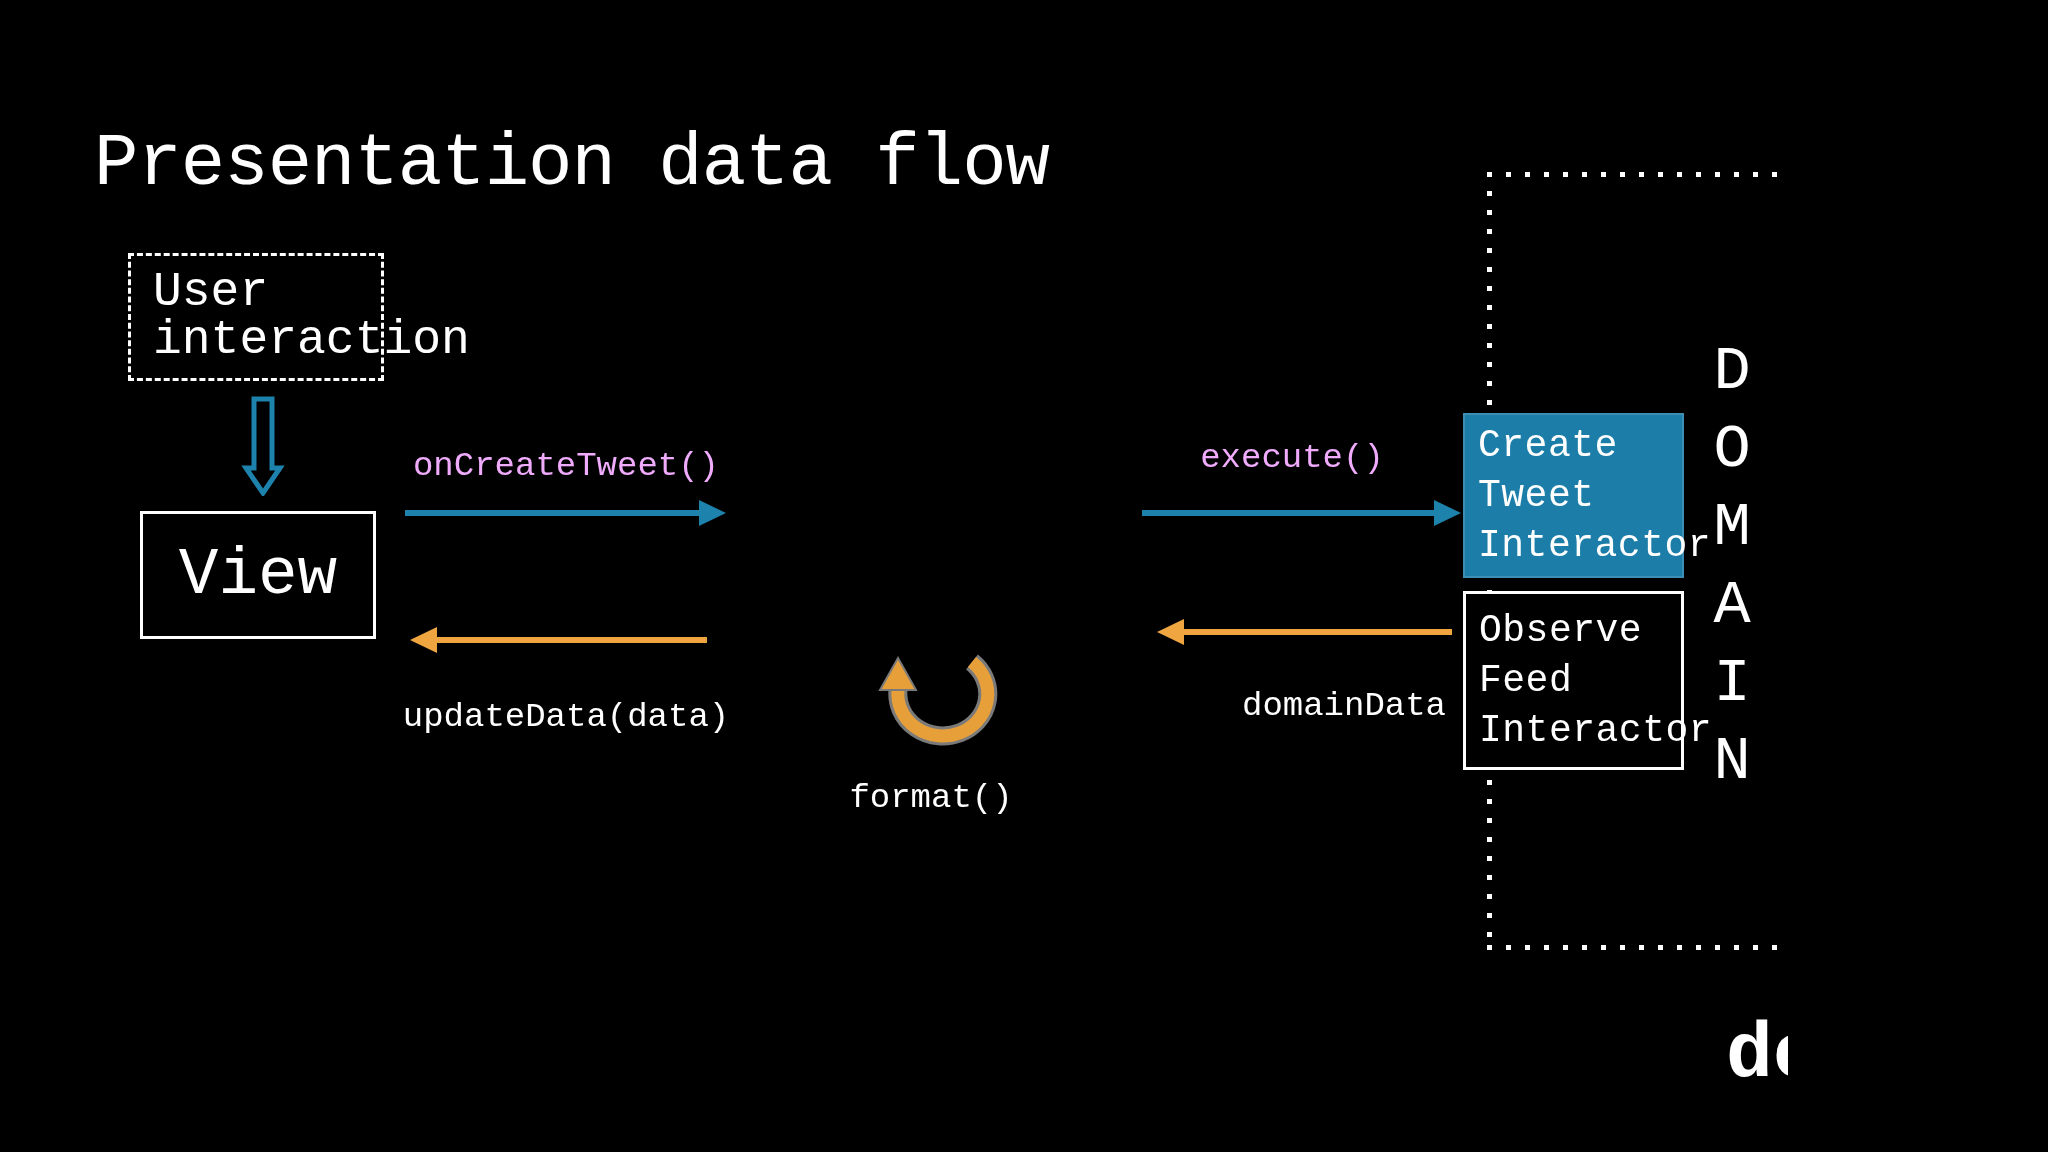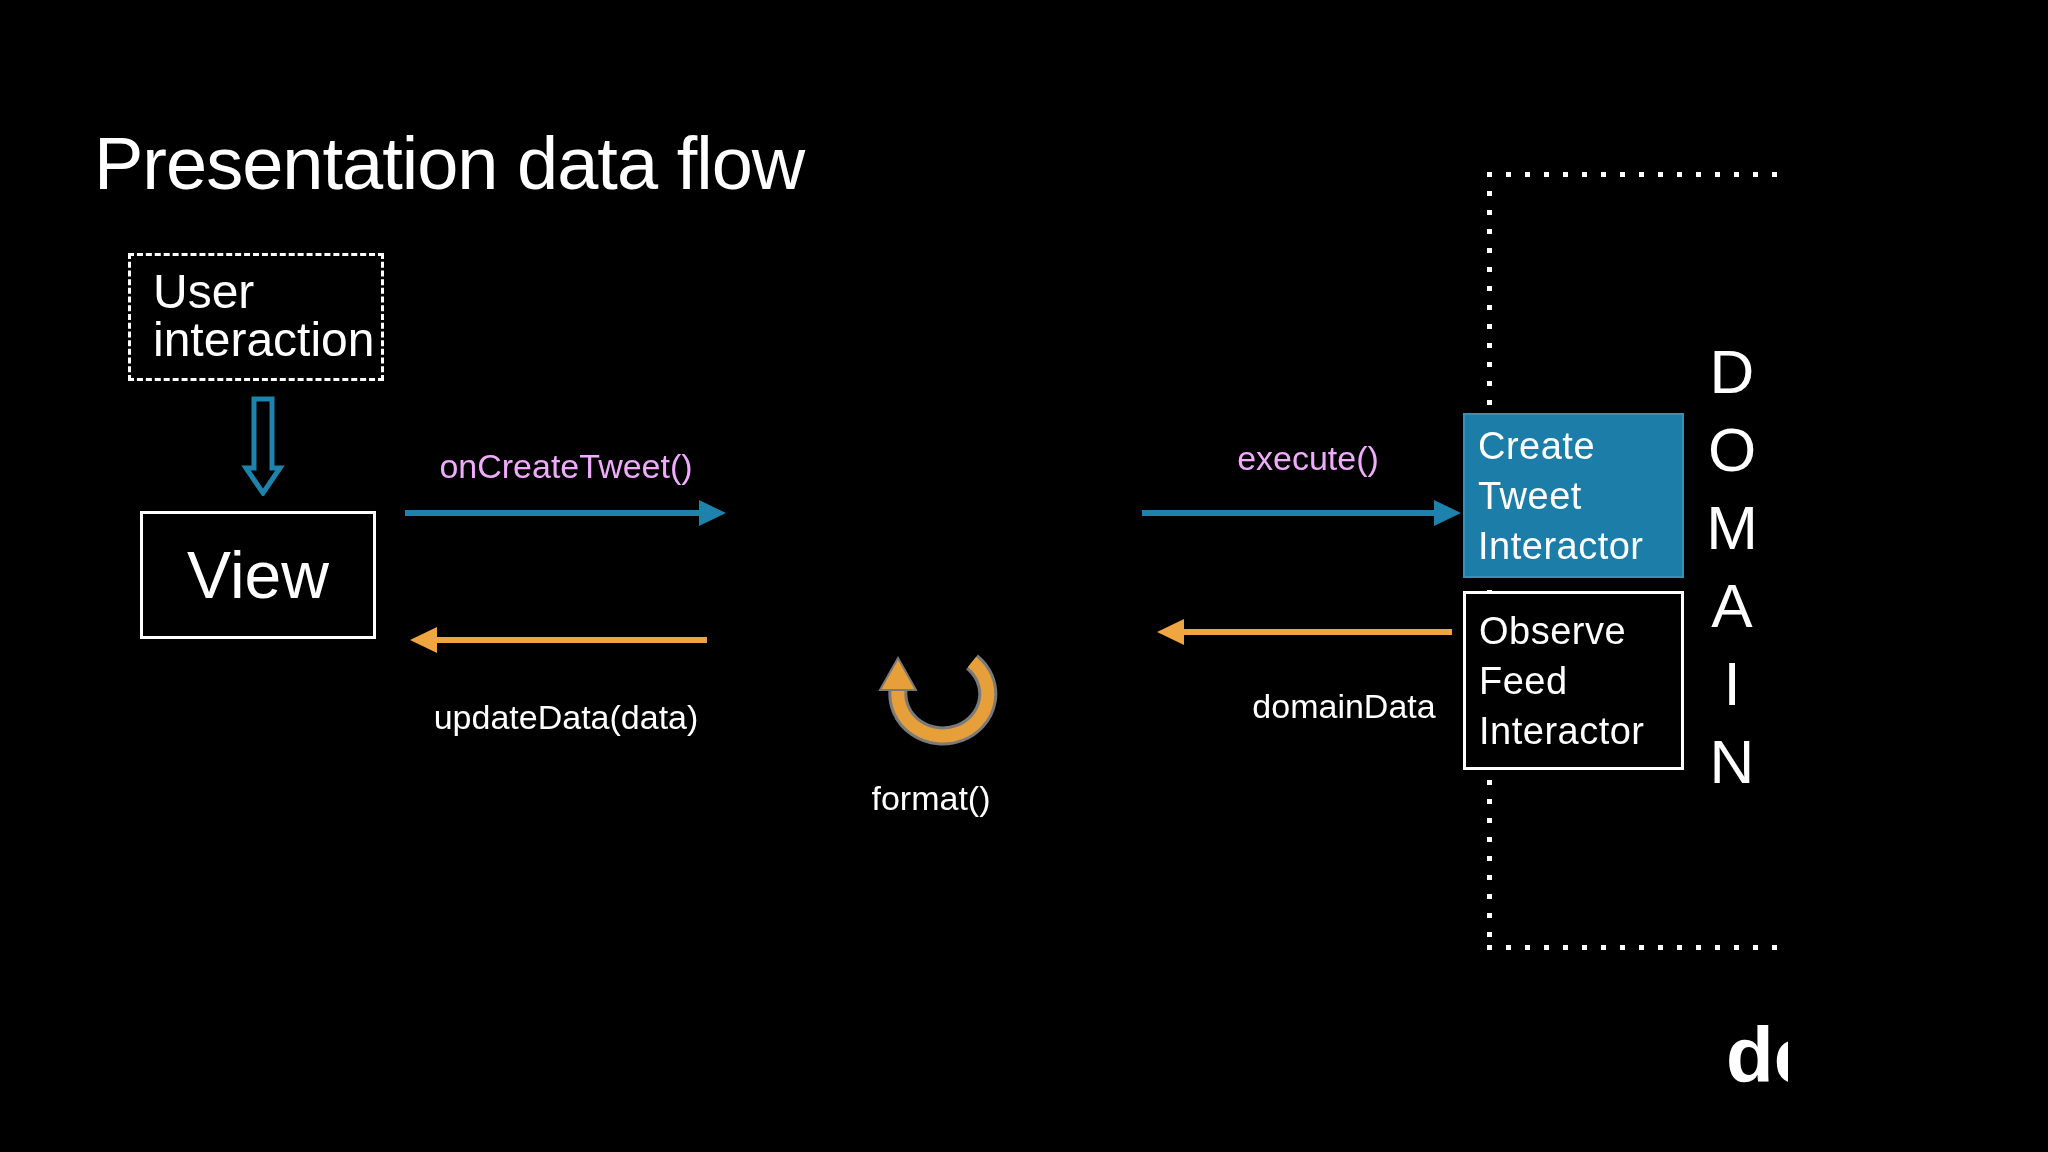--- a/index.html
+++ b/index.html
@@ -2,21 +2,21 @@
 <html><head>
 <meta charset="utf-8">
 <style>
   html, body { margin: 0; padding: 0; background: #000; }
   .slide {
     position: relative;
     width: 1788px;
     height: 1152px;
     background: #000000;
     overflow: hidden;
-    font-family: Liberation Sans, sans-serif;
+    font-family: Liberation Mono, monospace;
     color: #ffffff;
   }
   .title {
     position: absolute;
     left: 94px;
     top: 124px;
     font-size: 74px;
     line-height: 80px;
     letter-spacing: -1px;
     font-weight: 400;
@@ -166,21 +166,21 @@
   <div class="node observe-box">
     <span class="interactor-lbl">Observe
 Feed
 Interactor</span>
   </div>
 
   <div class="edge-label teal-text" style="left:566px; top:447px;">onCreateTweet()</div>
   <div class="hbar teal-bg" style="left:405px; top:510px; width:296px;"></div>
   <div class="head head-right-teal" style="left:699px; top:500px;"></div>
 
-  <div class="edge-label teal-text" style="left:1292px; top:439px;margin-left:16px;">execute()</div>
+  <div class="edge-label teal-text" style="left:1292px; top:439px;">execute()</div>
   <div class="hbar teal-bg" style="left:1142px; top:510px; width:294px;"></div>
   <div class="head head-right-teal" style="left:1434px; top:500px;"></div>
 
   <div class="edge-label white-text" style="left:1344px; top:687px;text-align:center;">domainData</div>
   <div class="hbar orange-bg" style="left:1184px; top:629px; width:268px;"></div>
   <div class="head head-left-orange" style="left:1157px; top:619px;"></div>
 
   <div class="edge-label white-text" style="left:566px; top:698px;">updateData(data)</div>
   <div class="hbar orange-bg" style="left:437px; top:637px; width:270px;"></div>
   <div class="head head-left-orange" style="left:410px; top:627px;"></div>

